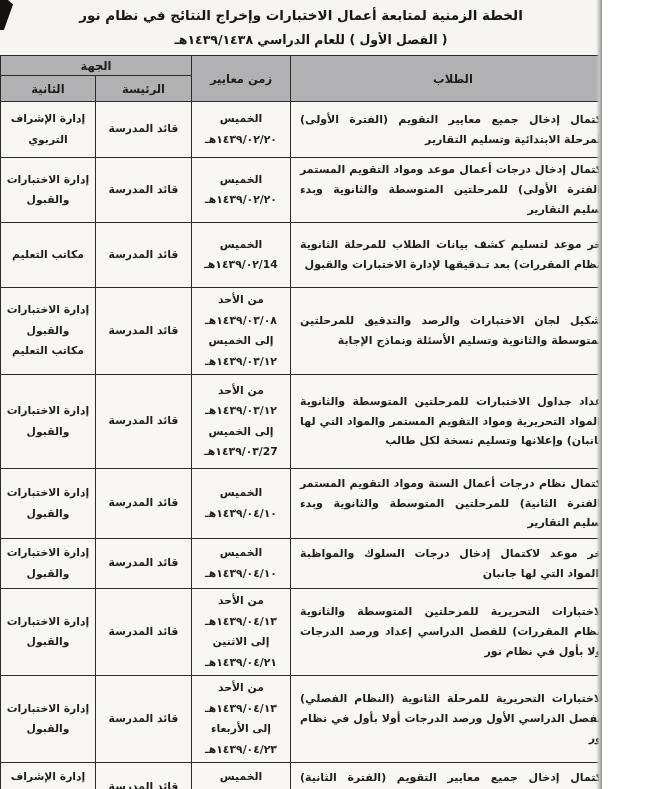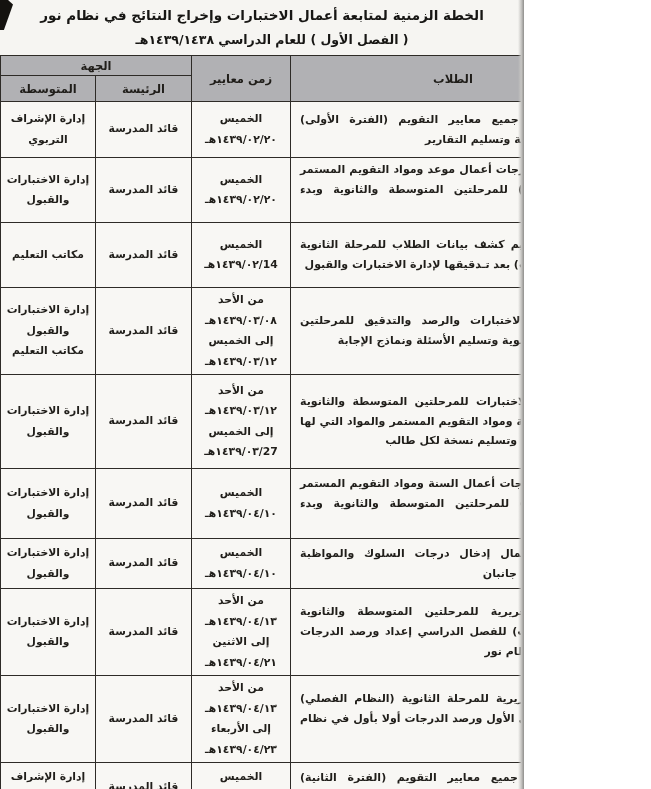--- a/index.html
+++ b/index.html
@@ -1,18 +1,18 @@
 <!DOCTYPE html>
 <html><head>
 <meta charset="utf-8">
 <style>
   html,body { margin:0; padding:0; background:#ffffff; }
   .page {
     position: relative;
-    width: 524px; height: 789px;
+    width: 602px; height: 789px;
     background: #f6f5f2;
     font-family: "DejaVu Sans", sans-serif;
     overflow: hidden;
     box-sizing: border-box;
   }
   .corner-mark {
     position: absolute; top: 0; left: 0;
     width: 13px; height: 30px;
     background: #14120f;
     clip-path: polygon(0 0, 62% 0, 100% 15%, 30% 100%, 0 100%);
@@ -91,21 +91,21 @@
     </colgroup>
     <thead>
       <tr class="h1">
         <th rowspan="2">م</th>
         <th rowspan="2">الطلاب</th>
         <th rowspan="2">زمن معايير</th>
         <th colspan="2">الجهة</th>
       </tr>
       <tr class="h2">
         <th>الرئيسة</th>
-        <th>المتوسطة</th>
+        <th>الثانية</th>
       </tr>
     </thead>
     <tbody>
       <tr class="r0">
         <td class="num">.١</td>
         <td class="task">اكتمال إدخال جميع معايير التقويم (الفترة الأولى) للمرحلة الابتدائية وتسليم التقارير</td>
         <td class="time">الخميس ١٤٣٩/٠٢/٢٠هـ</td>
         <td class="main">قائد المدرسة</td>
         <td class="support">إدارة الإشراف التربوي</td>
       </tr>

